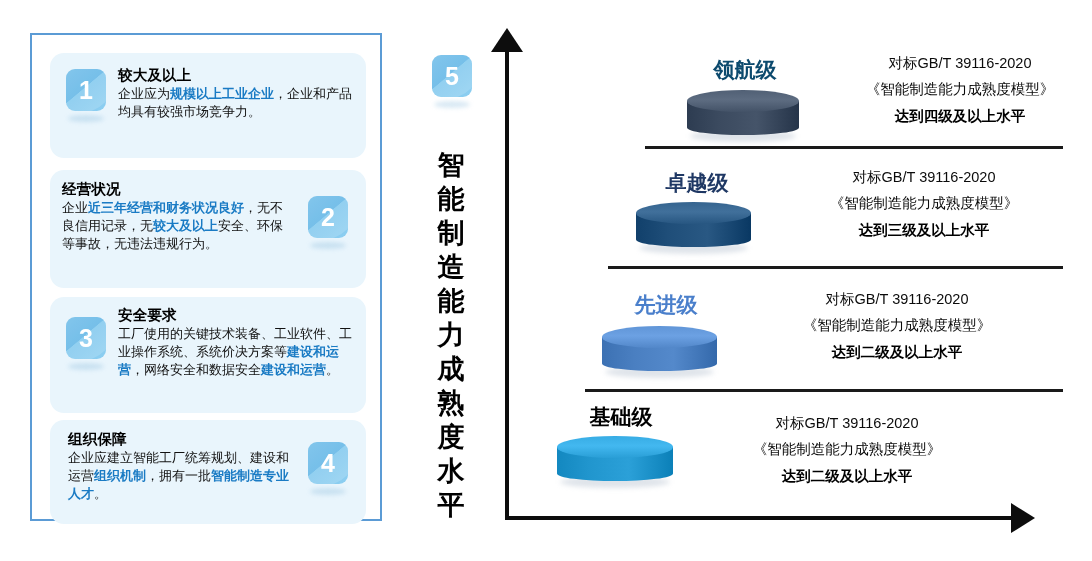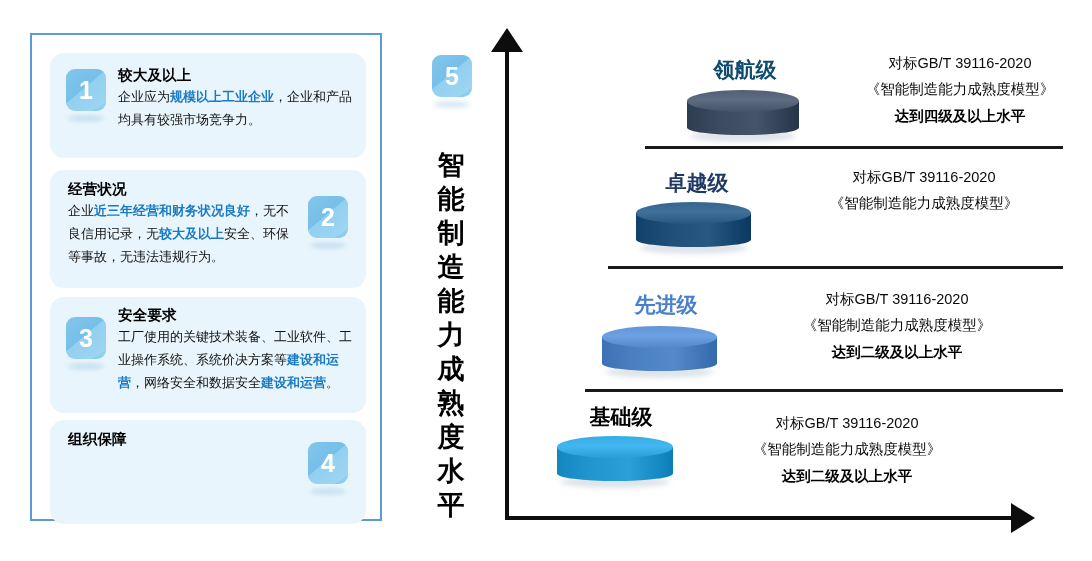--- a/index.html
+++ b/index.html
@@ -58,32 +58,32 @@
     filter:blur(2px);
   }
 
   .card-body{ position:absolute; }
   .card-title{
     font-size:14.5px; font-weight:700; color:#000;
     line-height:18px; margin-bottom:1px;
     letter-spacing:.2px;
   }
   .card-text{
-    font-size:13px; color:#111; line-height:23px;
+    font-size:13px; color:#111; line-height:18px;
   }
   .hl{ color:#1a7bc4; font-weight:700; }
 
   
   .c1 .badge{ left:16px; top:16px; }
   .c1 .badge-shadow{ left:18px; top:62px; }
   .c1 .card-body{ left:68px; top:13px; width:236px; }
   
   .c2 .badge{ left:258px; top:26px; }
   .c2 .badge-shadow{ left:260px; top:72px; }
-  .c2 .card-body{ left:18px; top:10px; width:232px; }
+  .c2 .card-body{ left:12px; top:10px; width:232px; }
   
   .c3 .badge{ left:16px; top:20px; }
   .c3 .badge-shadow{ left:18px; top:66px; }
   .c3 .card-body{ left:68px; top:9px; width:238px; }
   
   .c4 .badge{ left:258px; top:22px; }
   .c4 .badge-shadow{ left:260px; top:68px; }
   .c4 .card-body{ left:18px; top:10px; width:232px; }
 
   
@@ -219,20 +219,21 @@
       </div>
     </div>
 
     <div class="criteria-card c4">
       <div class="badge-shadow"></div>
       <div class="badge">
         <span class="num">4</span>
       </div>
       <div class="card-body">
         <div class="card-title">组织保障</div>
+        <div class="card-text"><span>企业应建立智能工厂统筹规划、建设和运营</span><span class="hl">组织机制</span><span>，拥有一批</span><span class="hl">智能制造专业人才</span><span>。</span></div>
       </div>
     </div>
   </div>
 
   <div id="badge5-wrap">
     <div class="badge-shadow"></div>
     <div class="badge">
       <span class="num">5</span>
     </div>
   </div>
@@ -277,20 +278,21 @@
   <div class="tier t3">
     <div class="tier-name" style="color: rgb(31, 56, 100);">卓越级</div>
     <div class="cyl">
       <div class="shadow"></div>
       <div class="side" style="background: linear-gradient(to right, rgb(17, 64, 107) 0%, rgb(31, 78, 121) 28%, rgb(41, 88, 131) 62%, rgb(9, 56, 99) 100%);"></div>
       <div class="top" style="background: linear-gradient(rgb(53, 100, 143) 0%, rgb(65, 112, 155) 45%, rgb(39, 86, 129) 100%);"></div>
     </div>
     <div class="desc">
       <div class="l1">对标GB/T 39116-2020</div>
       <div class="l2">《智能制造能力成熟度模型》</div>
+      <div class="l3">达到三级及以上水平</div>
     </div>
   </div>
 
   <div class="tier t2">
     <div class="tier-name" style="color: rgb(74, 127, 203);">先进级</div>
     <div class="cyl">
       <div class="shadow"></div>
       <div class="side" style="background: linear-gradient(to right, rgb(60, 113, 179) 0%, rgb(74, 127, 193) 28%, rgb(84, 137, 203) 62%, rgb(52, 105, 171) 100%);"></div>
       <div class="top" style="background: linear-gradient(rgb(96, 149, 215) 0%, rgb(108, 161, 227) 45%, rgb(82, 135, 201) 100%);"></div>
     </div>

